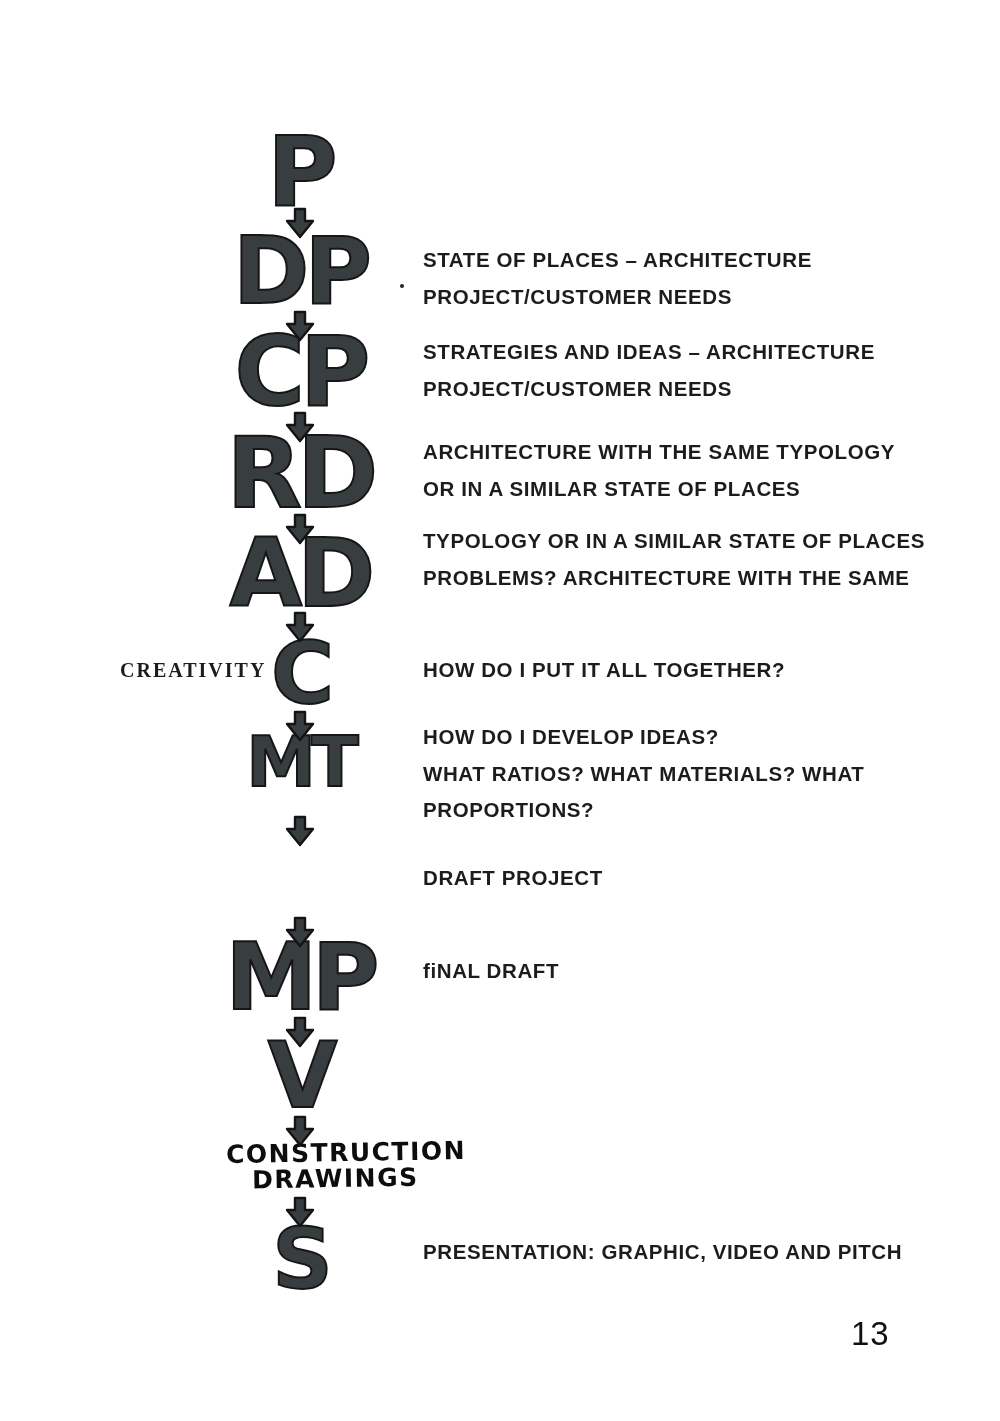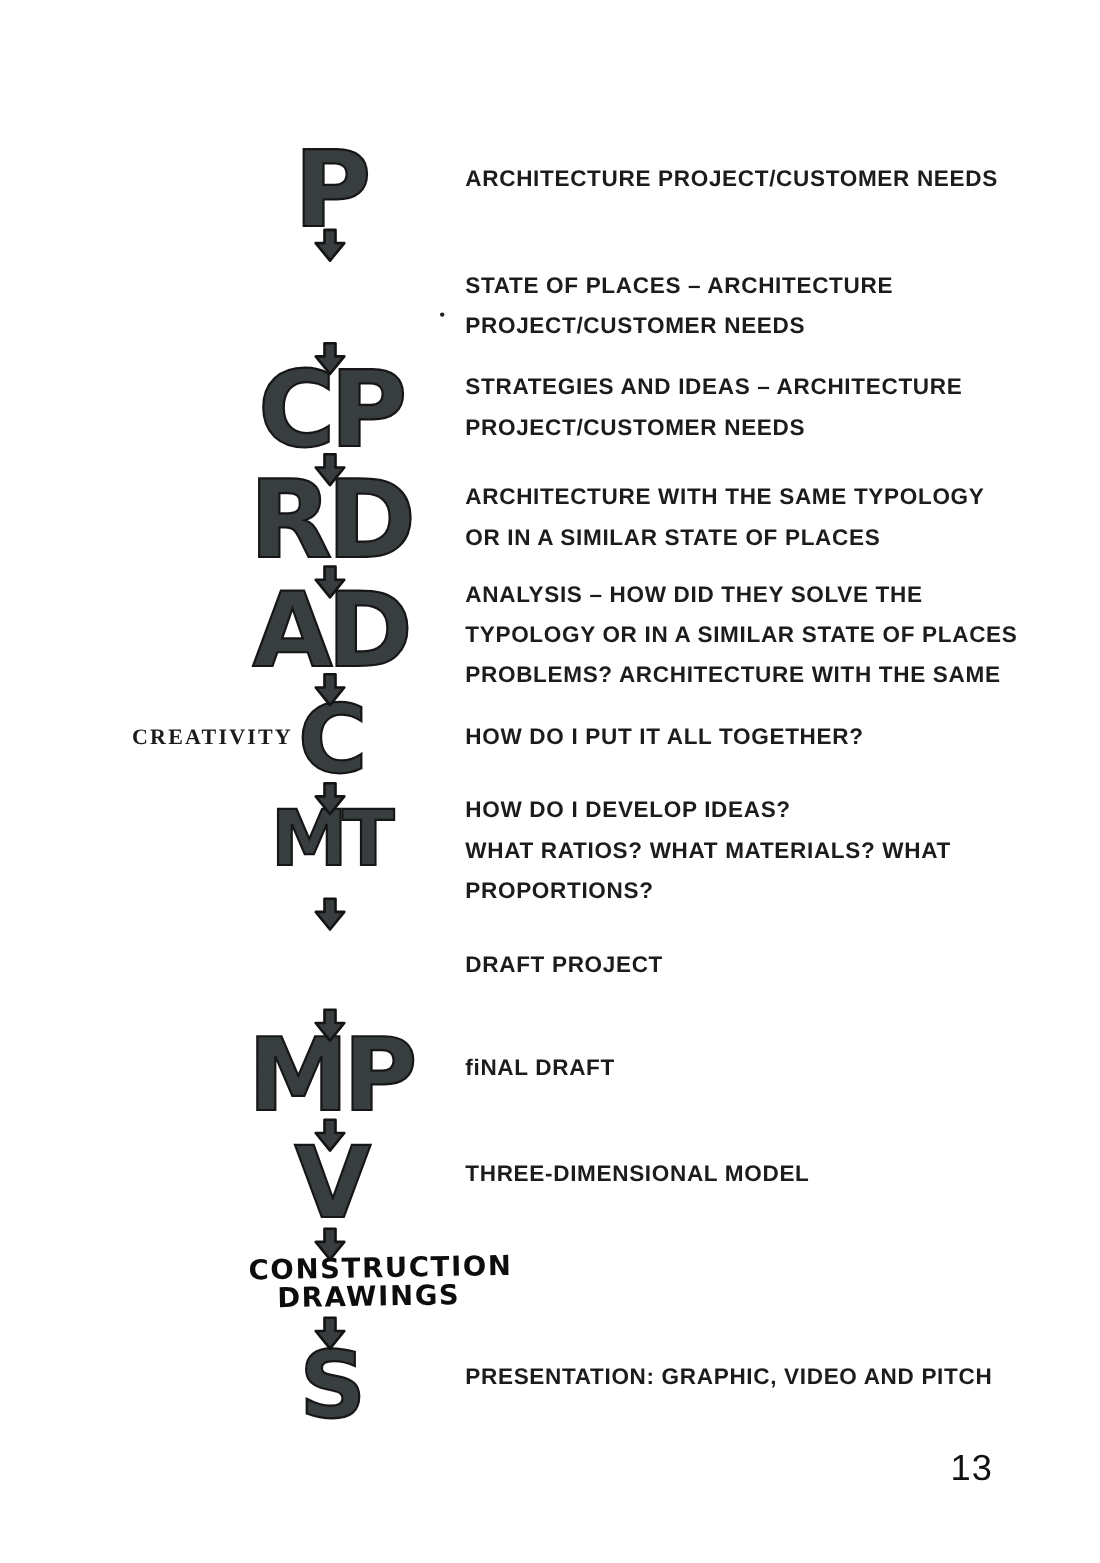--- a/index.html
+++ b/index.html
@@ -40,31 +40,32 @@
     letter-spacing:1.5px; color:#0d0d0d; white-space:nowrap;
     transform:rotate(-1deg);
   }
   .ink-dot {
     position:absolute; left:400px; top:284px;
     width:4px; height:4px; border-radius:50%; background:#222;
   }
   .page-number {
     position:absolute; left:851px; top:1315px;
     font-family:"Liberation Sans",sans-serif; font-size:33px;
-    color:#111; letter-spacing:1px;margin-left:13px;
+    color:#111; letter-spacing:1px;
   }
 </style>
 </head>
 <body>
 
 <div class="canvas">
 
   <div class="side-label">CREATIVITY</div>
 
   <div class="abbr" style="top:124px; font-size:96px;">P</div>
+  <div class="abbr" style="top:226px; font-size:92px;">DP</div>
   <div class="abbr" style="top:424px; font-size:98px;">RD</div>
   <div class="abbr" style="top:324px; font-size:96px;">CP</div>
   <div class="abbr" style="top:527px; font-size:94px;">AD</div>
   <div class="abbr" style="top:630px; font-size:86px;">C</div>
   <div class="abbr" style="top:727px; font-size:70px;">MT</div>
   <div class="abbr" style="top:932px; font-size:92px;">MP</div>
   <div class="abbr" style="top:1031px; font-size:90px;">V</div>
   <div class="marker-line" style="left:226px; top:1140px;">CONSTRUCTION</div>
   <div class="marker-line" style="left:252px; top:1166px;">DRAWINGS</div>
   <div class="abbr" style="top:1217px; font-size:84px;">S</div>
@@ -120,56 +121,49 @@
       </svg>
     </div>
   <div class="arrow" style="top:1196px">
       <svg width="34" height="32" viewBox="0 0 34 32">
         <path d="M12 2 L22 2 L22 14 L30 14 L17 30 L4 14 L12 14 Z" fill="#383d3f" stroke="#141414" stroke-width="2.4" stroke-linejoin="round"></path>
       </svg>
     </div>
 
   <div class="ink-dot"></div>
 
-  <div class="desc" style="top:145px">
-    <div>ARCHITECTURE PROJECT/CUSTOMER NEEDS</div>
-  </div>
   <div class="desc" style="top:242px">
     <div>STATE OF PLACES – ARCHITECTURE</div>
     <div>PROJECT/CUSTOMER NEEDS</div>
   </div>
   <div class="desc" style="top:334px">
     <div>STRATEGIES AND IDEAS – ARCHITECTURE</div>
     <div>PROJECT/CUSTOMER NEEDS</div>
   </div>
   <div class="desc" style="top:434px">
     <div>ARCHITECTURE WITH THE SAME TYPOLOGY</div>
     <div>OR IN A SIMILAR STATE OF PLACES</div>
   </div>
   <div class="desc" style="top:523px">
-    <div>ANALYSIS – HOW DID THEY SOLVE THE</div>
     <div>TYPOLOGY OR IN A SIMILAR STATE OF PLACES</div>
     <div>PROBLEMS? ARCHITECTURE WITH THE SAME</div>
   </div>
   <div class="desc" style="top:719px">
     <div>HOW DO I DEVELOP IDEAS?</div>
     <div>WHAT RATIOS? WHAT MATERIALS? WHAT</div>
     <div>PROPORTIONS?</div>
   </div>
   <div class="desc" style="top:652px">
     <div>HOW DO I PUT IT ALL TOGETHER?</div>
   </div>
   <div class="desc" style="top:860px">
     <div>DRAFT PROJECT</div>
   </div>
   <div class="desc" style="top:953px">
     <div>fiNAL DRAFT</div>
   </div>
-  <div class="desc" style="top:1050px">
-    <div>THREE-DIMENSIONAL MODEL</div>
-  </div>
   <div class="desc" style="top:1234px">
     <div>PRESENTATION: GRAPHIC, VIDEO AND PITCH</div>
   </div>
 
   <div class="page-number">13</div>
 
 </div>
 
 </body></html>

